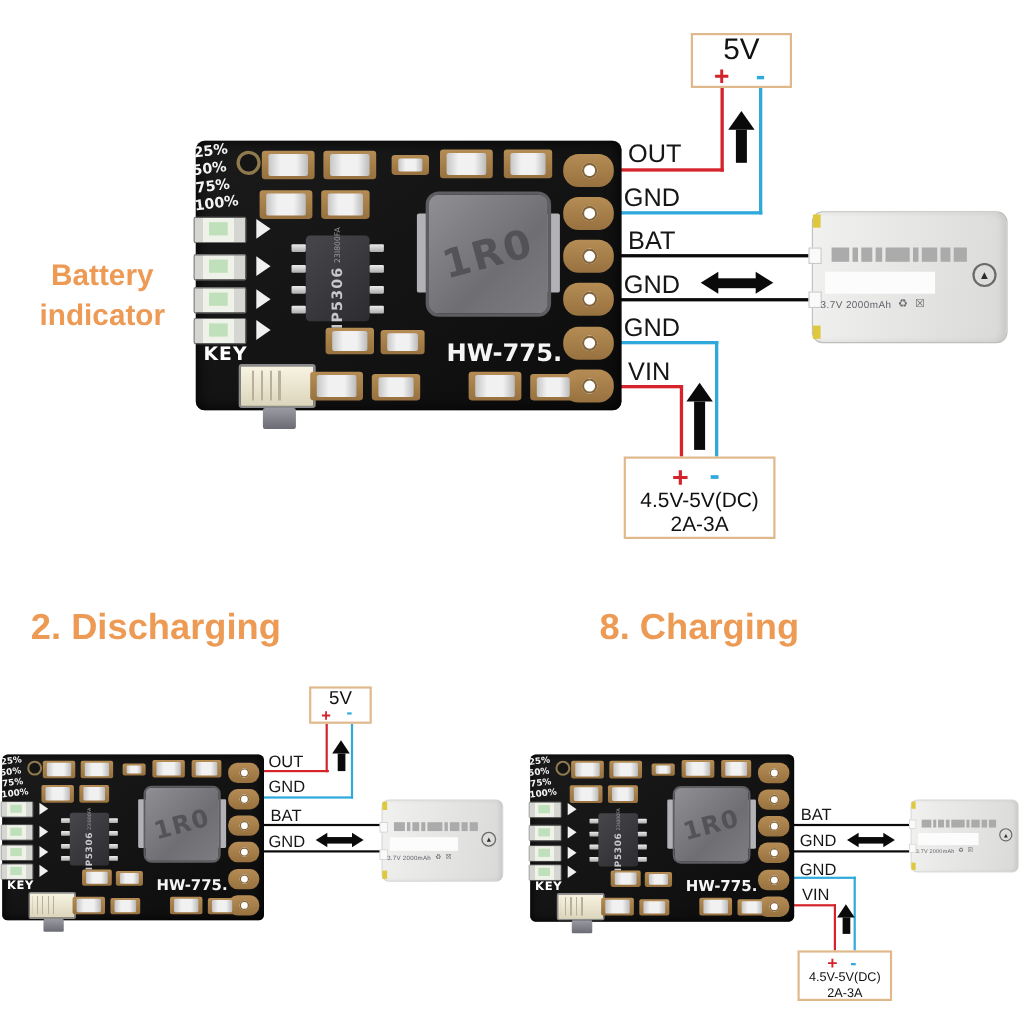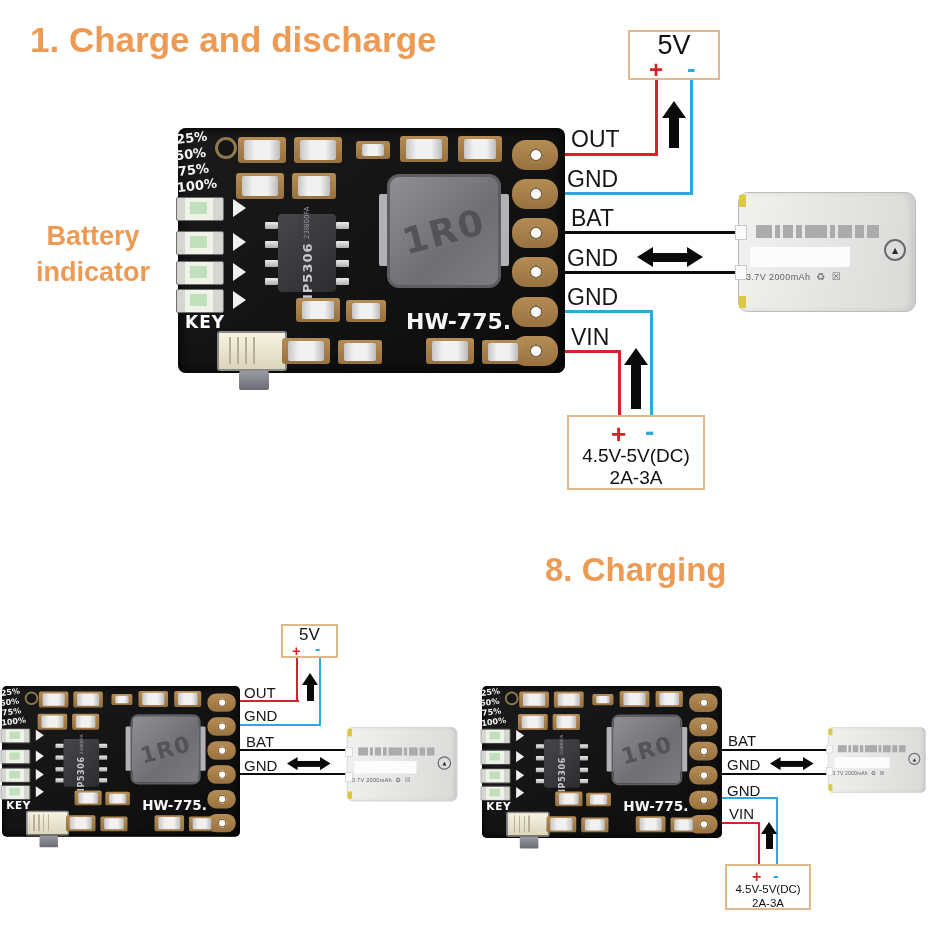--- a/index.html
+++ b/index.html
@@ -99,22 +99,21 @@
   .b-ico{font-size:10px;color:#6a6a72;font-family:"DejaVu Sans",sans-serif;}
   .b-flame{position:absolute;left:146px;top:47px;width:18px;height:18px;border:2px solid #6a6a6a;
            border-radius:50%;display:flex;align-items:center;justify-content:center;
            font-size:8px;color:#2b2b2b;font-family:"DejaVu Sans",sans-serif;}
 </style>
 </head>
 <body>
 
 <div id="canvas">
 
-  <div class="h-title h1" style="left:30px;top:20px">1. Charge and discharge</div>
-  <div class="side-label" style="left:8px;top:218px;width:170px">Battery indicator</div>
+  <div class="side-label" style="left:8px;top:232px;width:170px">Battery indicator</div>
 
   <div class="wire red" style="left:537px;top:153px;width:121px;height:3px"></div>
   <div class="wire red" style="left:655px;top:80px;width:3px;height:76px"></div>
   <div class="wire blue" style="left:535px;top:192px;width:158px;height:3px"></div>
   <div class="wire blue" style="left:690px;top:80px;width:3px;height:115px"></div>
   <div class="wire blk" style="left:537px;top:231px;width:205px;height:3px"></div>
   <div class="wire blk" style="left:537px;top:271px;width:205px;height:3px"></div>
   <div class="wire blue" style="left:535px;top:310px;width:118px;height:3px"></div>
   <div class="wire blue" style="left:650px;top:310px;width:3px;height:107px"></div>
   <div class="wire red" style="left:535px;top:350px;width:86px;height:3px"></div>
@@ -256,20 +255,21 @@
     <div class="b-label"></div>
     <div class="b-spec">
       <span>3.7V  2000mAh</span>
       <span class="b-ico">♻</span>
       <span class="b-ico">☒</span>
     </div>
     <div class="b-flame">▲</div>
   </div>
 </div>
 
+  <div class="h-title h2" style="left:28px;top:551px">2. Discharging</div>
 
   <div class="wire red" style="left:224px;top:700px;width:75px;height:2px"></div>
   <div class="wire red" style="left:296px;top:657px;width:2px;height:45px"></div>
   <div class="wire blue" style="left:224px;top:724px;width:97px;height:2px"></div>
   <div class="wire blue" style="left:319px;top:657px;width:2px;height:69px"></div>
   <div class="wire blk" style="left:224px;top:749px;width:127px;height:2px"></div>
   <div class="wire blk" style="left:224px;top:773px;width:127px;height:2px"></div>
 
   <div class="arrow-up small" style="left:302px;top:673px">
       <div class="head"></div>

